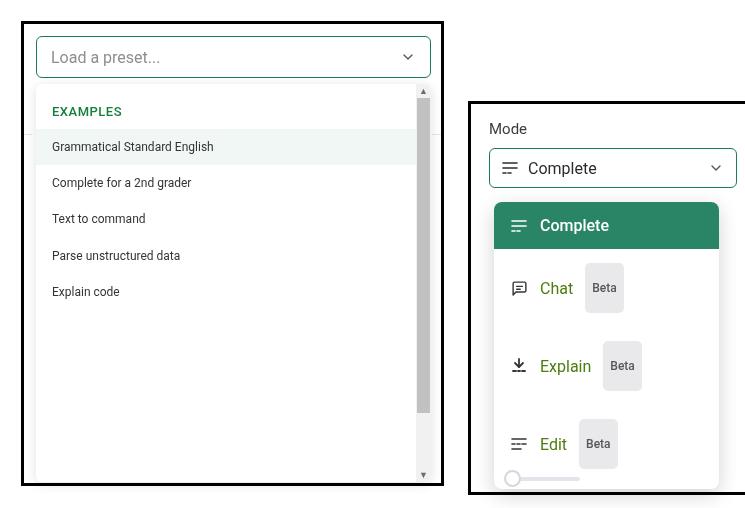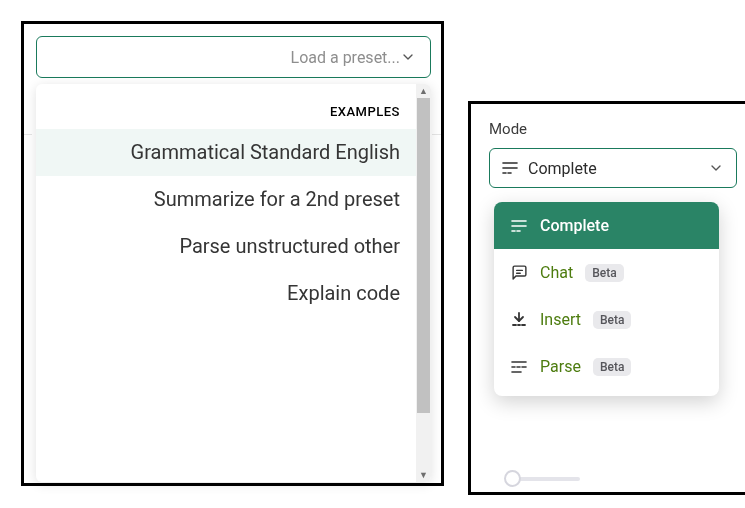--- a/index.html
+++ b/index.html
@@ -17,21 +17,20 @@
 
     
     .panel-left {
       position: absolute;
       left: 21px;
       top: 21px;
       width: 423px;
       height: 465px;
       border: 3px solid #000;
       background: #fff;
-      text-align: right;
     }
     .preset-select {
       position: absolute;
       left: 12px;
       top: 12px;
       width: 395px;
       height: 42px;
       border: 1px solid #1a7a5c;
       border-radius: 6px;
       background: #fff;
@@ -73,29 +72,29 @@
       box-shadow: 0 2px 12px rgba(0,0,0,0.12);
       overflow: hidden;
       display: flex;
     }
     .dropdown-inner {
       flex: 1;
       overflow: hidden;
       padding-top: 6px;
     }
     .section-header {
-      color: #000000;
+      color: #15803d;
       font-size: 13px;
       font-weight: 500;
       letter-spacing: 0.5px;
       padding: 14px 16px 10px;
     }
     .option {
       padding: 10px 16px;
-      font-size: 20px;
+      font-size: 12px;
       color: #353535;
       cursor: pointer;
       line-height: 1.35;
     }
     .option.highlighted {
       background: #f0f7f5;
     }
     .scrollbar-track {
       width: 15px;
       background: #f1f1f1;
@@ -198,21 +197,21 @@
       justify-content: center;
       color: #353535;
     }
     .mode-option.selected .icon {
       color: #fff;
     }
     .beta-badge {
       background: #e9e9ec;
       color: #56565b;
       font-size: 12px;
-      padding: 2px 7px;
+      padding: 18px 7px;
       border-radius: 5px;
       font-weight: 500;
     }
 
     .slider-hint {
       position: absolute;
       bottom: 6px;
       left: 34px;
       width: 75px;
       height: 16px;
@@ -254,22 +253,23 @@
   </div>
 
   <div class="faint-line"></div>
   <div class="faint-line right"></div>
 
   <div class="dropdown-panel">
     <div class="dropdown-inner">
       <div class="section-header">EXAMPLES</div>
       <div id="preset-options">
           <div class="option highlighted">Grammatical Standard English</div>
-          <div class="option">Summarize for a 2nd preset</div>
-          <div class="option">Parse unstructured other</div>
+          <div class="option">Complete for a 2nd grader</div>
+          <div class="option">Text to command</div>
+          <div class="option">Parse unstructured data</div>
           <div class="option">Explain code</div>
         </div>
     </div>
     <div class="scrollbar-track">
       <div class="scroll-arrow">▲</div>
       <div class="scroll-thumb"></div>
       <div class="scroll-arrow" style="margin-top:auto">▼</div>
     </div>
   </div>
 </div>
@@ -320,34 +320,34 @@
       <div class="mode-option">
         <span class="icon">
           <svg width="16" height="16" viewBox="0 0 16 16" fill="none" stroke="currentColor" stroke-width="1.8" stroke-linecap="round" stroke-linejoin="round">
             <line x1="8" y1="1" x2="8" y2="9"></line>
             <polyline points="4 5 8 9 12 5"></polyline>
             <line x1="2" y1="13" x2="5" y2="13"></line>
             <line x1="7" y1="13" x2="9" y2="13"></line>
             <line x1="11" y1="13" x2="14" y2="13"></line>
           </svg>
         </span>
-        <span class="label">Insert</span>
+        <span class="label">Explain</span>
         <span class="beta-badge">Beta</span>
       </div>
       <div class="mode-option">
         <span class="icon">
           <svg width="16" height="14" viewBox="0 0 16 14" fill="none" stroke="currentColor" stroke-width="1.6" stroke-linecap="round">
             <line x1="1" y1="2" x2="15" y2="2"></line>
             <line x1="1" y1="7" x2="4" y2="7"></line>
             <line x1="6" y1="7" x2="9" y2="7"></line>
             <line x1="11" y1="7" x2="15" y2="7"></line>
             <line x1="1" y1="12" x2="10" y2="12"></line>
           </svg>
         </span>
-        <span class="label">Parse</span>
+        <span class="label">Edit</span>
         <span class="beta-badge">Beta</span>
       </div>
     </div>
 
   <div class="slider-hint">
     <div class="slider-track"></div>
     <div class="slider-knob"></div>
   </div>
 </div>
 

